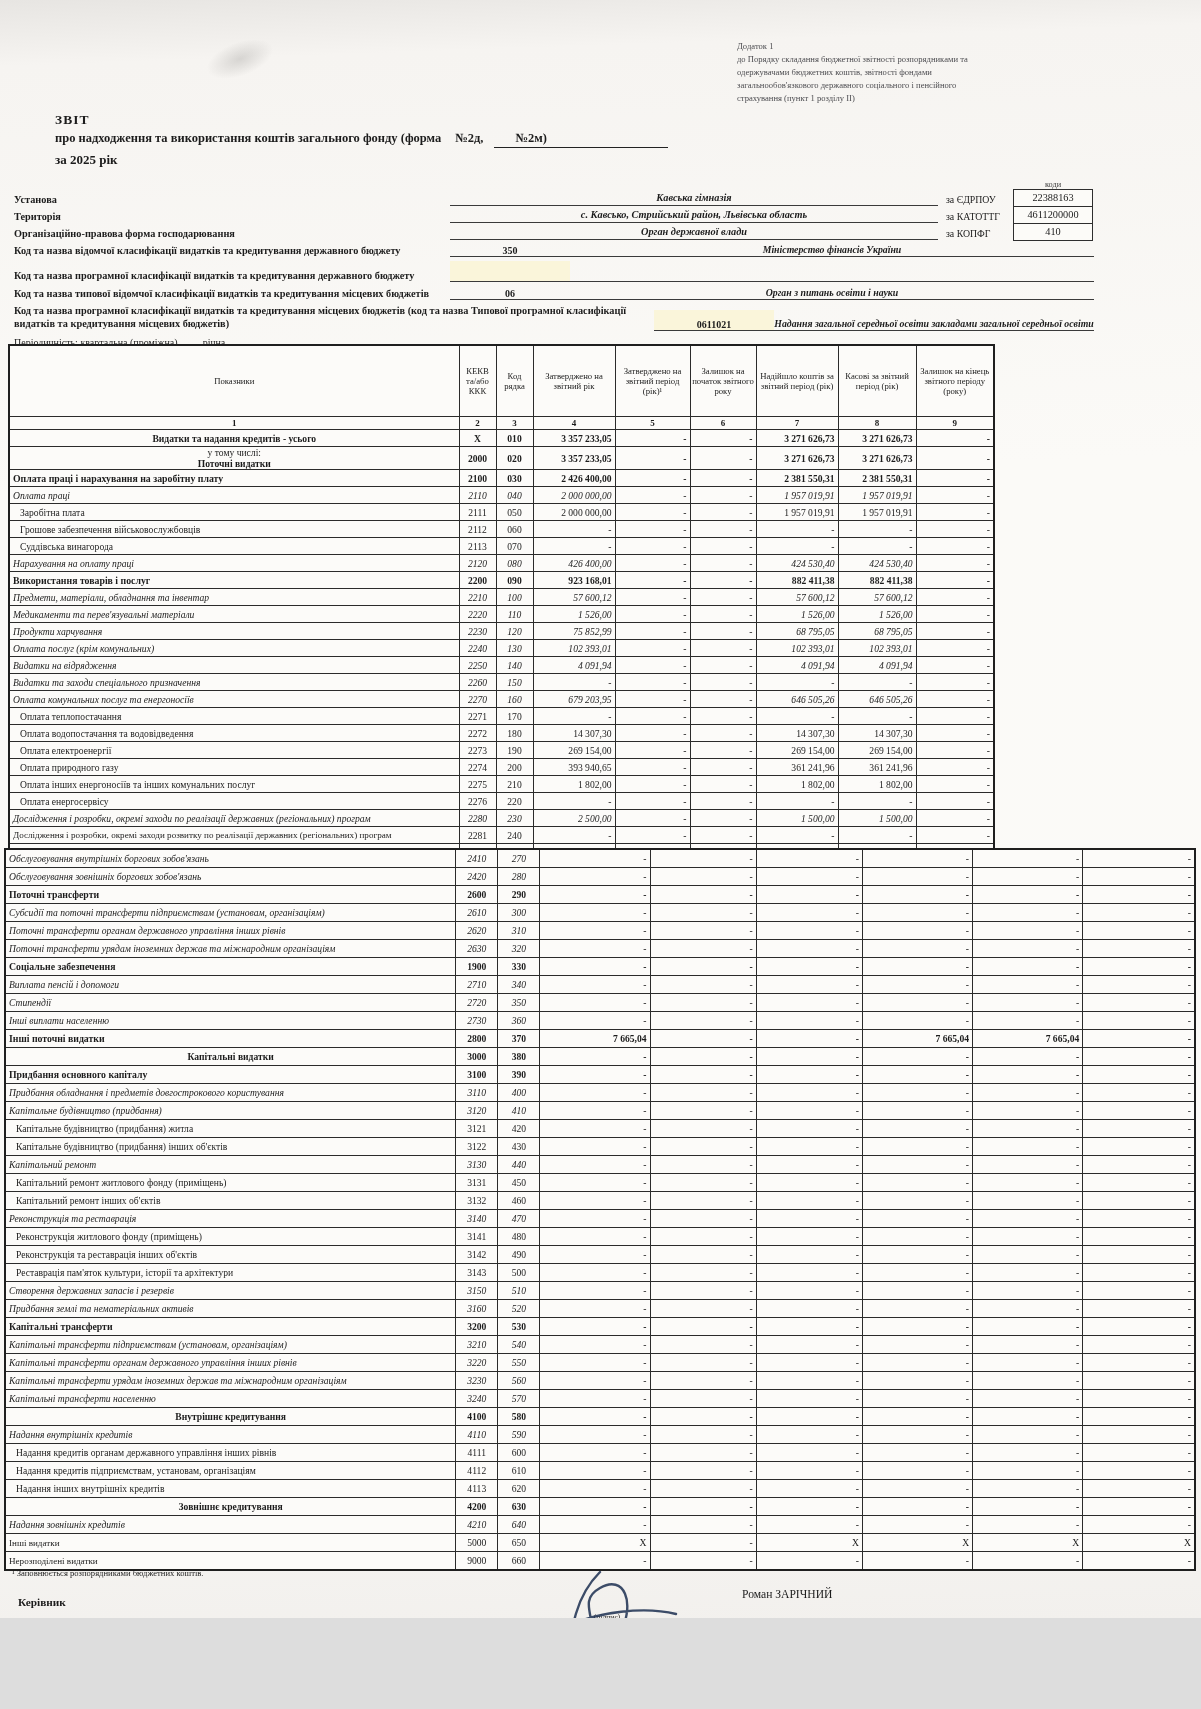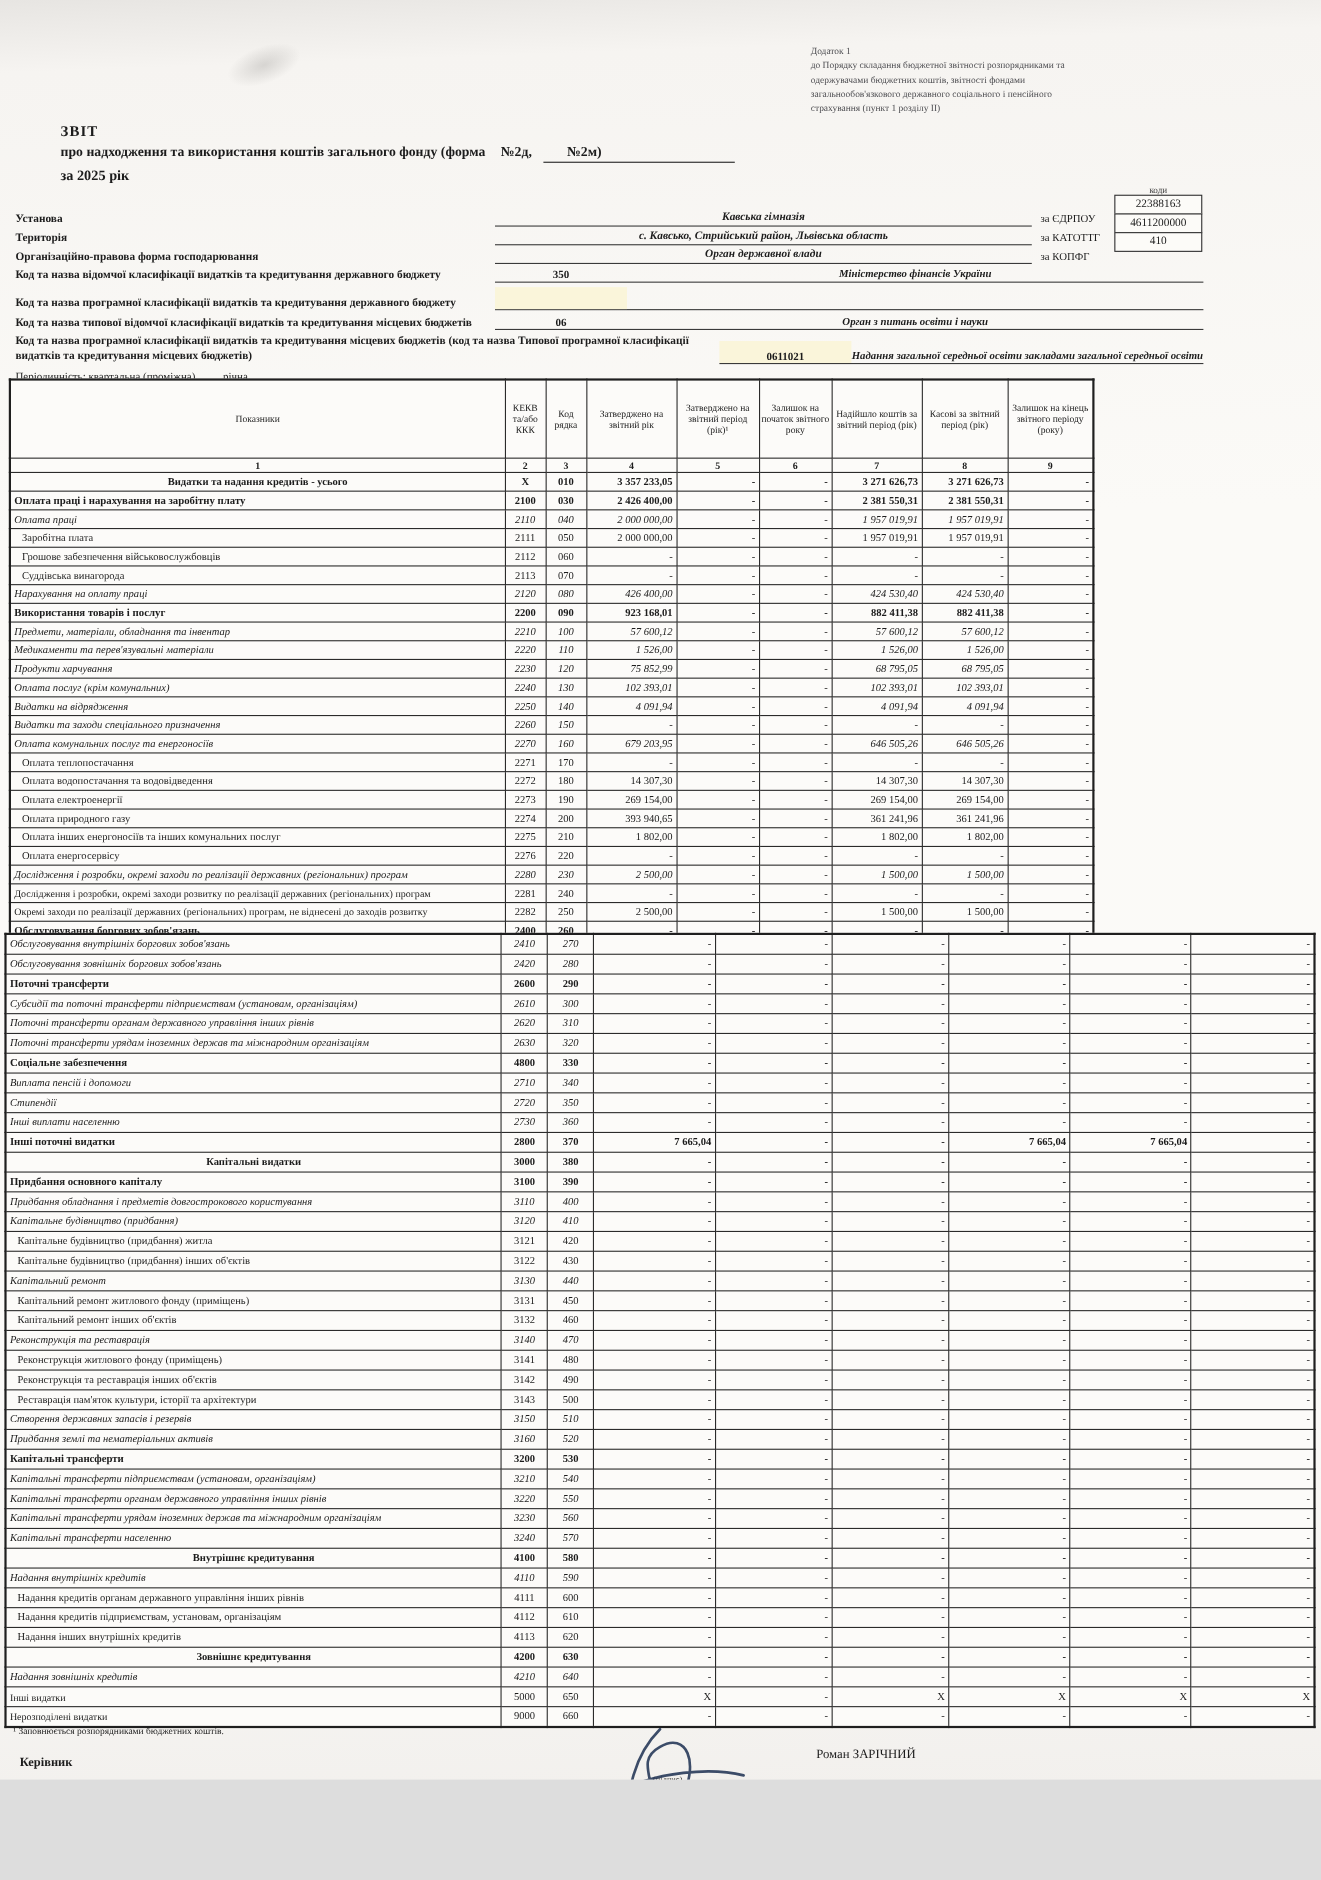--- a/index.html
+++ b/index.html
@@ -24,21 +24,21 @@
   .m-row.tb{margin-right:100px;margin-bottom:4px;}
   .m-label{width:436px;font-weight:bold;font-size:10.3px;line-height:1.3;flex:none;}
   .m-row.wide .m-label{width:640px;}
   .m-value{flex:1;border-bottom:1.2px solid #3a3a3a;text-align:center;font-style:italic;font-weight:bold;
     font-size:10.3px;padding-bottom:1px;min-height:12px;}
   .m-codelabel{width:78px;flex:none;font-size:9.8px;padding-left:8px;padding-bottom:1px;}
   .m-valwrap{flex:1;display:flex;align-items:flex-end;border-bottom:1.2px solid #3a3a3a;min-height:13px;}
   .m-num{width:120px;flex:none;text-align:center;font-weight:bold;font-size:10px;}
   .m-num.hl{background:#faf5da;min-height:20px;display:flex;align-items:flex-end;justify-content:center;}
   .m-name{flex:1;text-align:center;font-style:italic;font-weight:bold;font-size:9.8px;padding-bottom:1px;}
-  .codes{position:absolute;left:1013px;top:168px;width:80px;}
+  .codes{position:absolute;left:1013px;top:180px;width:80px;}
   .codes .cap{text-align:center;font-size:8.3px;color:#3d3d3d;margin-bottom:1px;}
   .codes .cell{border:1.3px solid #2e2e2e;height:16px;line-height:16px;text-align:center;font-size:10.3px;margin-top:-1px;background:#fcfbf8;}
   .period{margin-top:6px;font-size:10px;}
   .period .u{text-decoration:underline;margin-left:20px;}
   .unit{font-size:10px;margin-top:2px;}
   
   table.rep{border-collapse:collapse;table-layout:fixed;background:#fcfbf9;}
   table.rep th,table.rep td{border:1px solid #2b2b2b;overflow:hidden;}
   table.rep{border:2px solid #1f1f1f;}
   .tbl1{position:absolute;left:8px;top:344px;width:985px;}
@@ -195,20 +195,31 @@
         <td class="c-label">Видатки та надання кредитів -  усього</td>
         <td class="c-kekv">X</td>
         <td class="c-code">010</td>
         <td class="v">3 357 233,05</td>
         <td class="v">-</td>
         <td class="v">-</td>
         <td class="v">3 271 626,73</td>
         <td class="v">3 271 626,73</td>
         <td class="v">-</td>
       </tr>
+        <tr class="c2">
+        <td class="c-label">у тому числі:<div class="lbl2">Поточні видатки</div></td>
+        <td class="c-kekv">2000</td>
+        <td class="c-code">020</td>
+        <td class="v">3 357 233,05</td>
+        <td class="v">-</td>
+        <td class="v">-</td>
+        <td class="v">3 271 626,73</td>
+        <td class="v">3 271 626,73</td>
+        <td class="v">-</td>
+      </tr>
         <tr class="b">
         <td class="c-label">Оплата праці і нарахування на заробітну плату</td>
         <td class="c-kekv">2100</td>
         <td class="c-code">030</td>
         <td class="v">2 426 400,00</td>
         <td class="v">-</td>
         <td class="v">-</td>
         <td class="v">2 381 550,31</td>
         <td class="v">2 381 550,31</td>
         <td class="v">-</td>
@@ -544,21 +555,21 @@
         <td class="c-code">320</td>
         <td class="v">-</td>
         <td class="v">-</td>
         <td class="v">-</td>
         <td class="v">-</td>
         <td class="v">-</td>
         <td class="v">-</td>
       </tr>
         <tr class="b">
         <td class="c-label">Соціальне забезпечення</td>
-        <td class="c-kekv">4800</td>
+        <td class="c-kekv">1900</td>
         <td class="c-code">330</td>
         <td class="v">-</td>
         <td class="v">-</td>
         <td class="v">-</td>
         <td class="v">-</td>
         <td class="v">-</td>
         <td class="v">-</td>
       </tr>
         <tr class="i">
         <td class="c-label">Виплата пенсій і допомоги</td>

